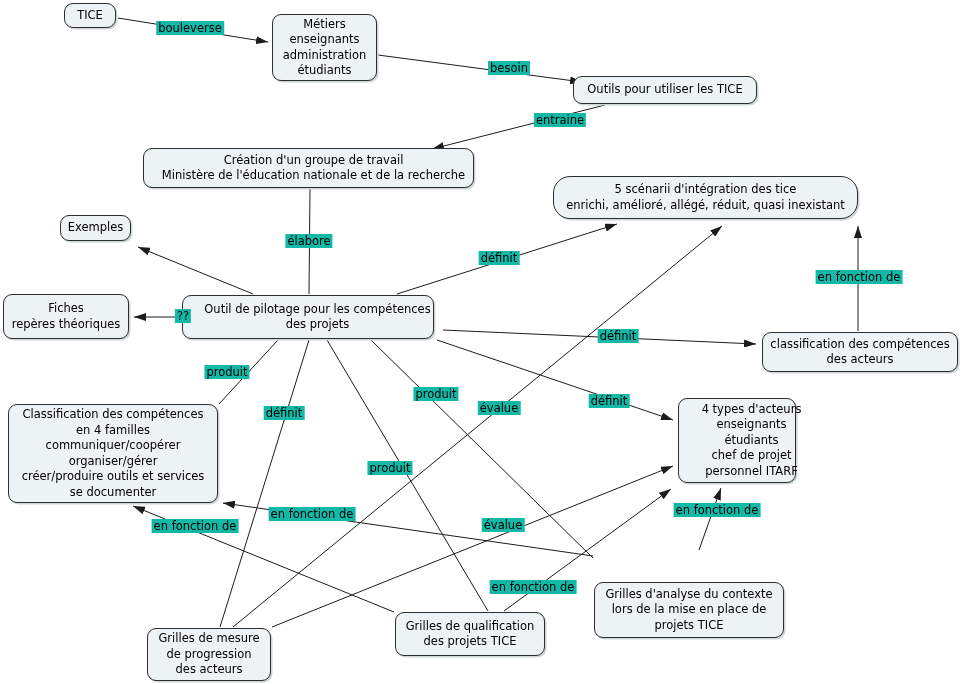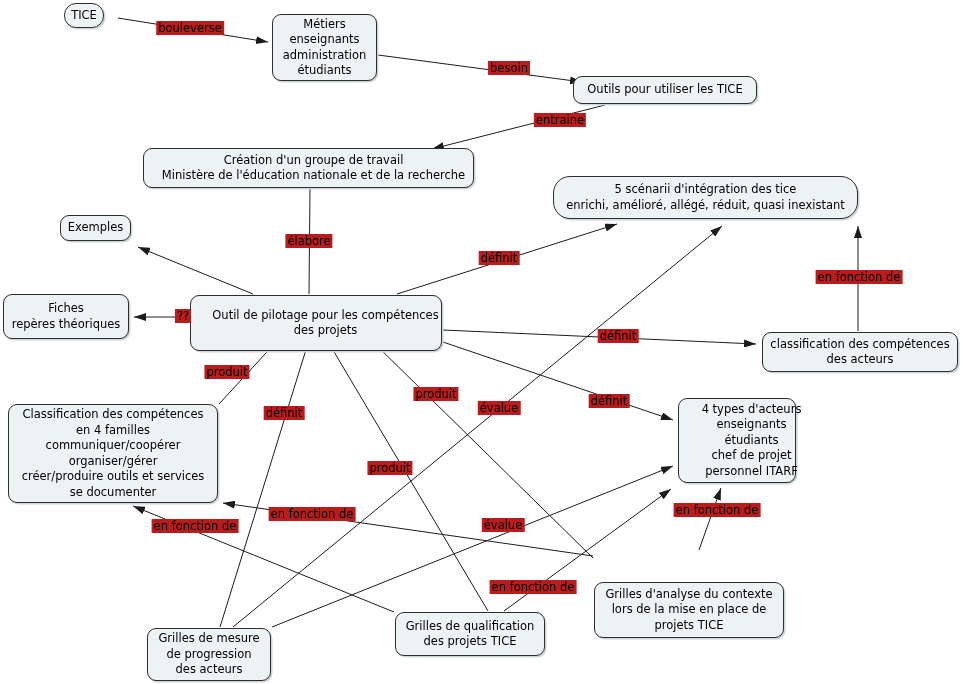--- a/index.html
+++ b/index.html
@@ -24,21 +24,21 @@
     border-radius:9px;
     box-shadow:1.5px 1.5px 0 #cdd6d8;
     cursor:default;
   }
   .edge-label{
     position:absolute;
     transform:translate(-50%,-50%);
     white-space:nowrap;
     font-size:11.5px;line-height:14px;
     color:#000;
-    background:#b91c1c;
+    background:#14b8a6;
     padding:0 2px;
   }
 </style>
 </head>
 <body>
 
 <div id="canvas">
   <svg id="edge-layer" width="963" height="684" viewBox="0 0 963 684">
       <defs>
         <marker id="arrow" markerWidth="12" markerHeight="8" refX="12" refY="4" orient="auto" markerUnits="userSpaceOnUse">
@@ -60,34 +60,34 @@
       <line x1="327" y1="340" x2="488" y2="611" stroke="#1c1c1c" stroke-width="1"></line>
       <line x1="371" y1="340" x2="593" y2="558" stroke="#1c1c1c" stroke-width="1"></line>
       <line x1="233" y1="627" x2="722" y2="226" stroke="#1c1c1c" stroke-width="1" marker-end="url(#arrow)"></line>
       <line x1="272" y1="627" x2="673" y2="466" stroke="#1c1c1c" stroke-width="1" marker-end="url(#arrow)"></line>
       <line x1="394" y1="612" x2="133" y2="506" stroke="#1c1c1c" stroke-width="1" marker-end="url(#arrow)"></line>
       <line x1="593" y1="556" x2="223" y2="503" stroke="#1c1c1c" stroke-width="1" marker-end="url(#arrow)"></line>
       <line x1="504" y1="611" x2="671" y2="489" stroke="#1c1c1c" stroke-width="1" marker-end="url(#arrow)"></line>
       <line x1="699" y1="550" x2="721" y2="488" stroke="#1c1c1c" stroke-width="1" marker-end="url(#arrow)"></line>
     </svg>
   <div id="node-layer">
-      <div class="node" style="left: 64px; top: 3px; width: 40px; height: 25px; border-radius: 12px;">TICE</div>
+      <div class="node" style="left: 64px; top: 3px; width: 52px; height: 25px;">TICE</div>
       <div class="node" style="left: 272px; top: 14px; width: 105px; height: 67px;">Métiers
 enseignants
 administration
 étudiants</div>
       <div class="node" style="left: 573px; top: 76px; width: 184px; height: 28px;">Outils pour utiliser les TICE</div>
       <div class="node" style="left: 143px; top: 148px; width: 331px; height: 40px; padding-left: 10px;">Création d'un groupe de travail
 Ministère de l'éducation nationale et de la recherche</div>
       <div class="node" style="left: 553px; top: 176px; width: 305px; height: 43px; border-radius: 17px;">5 scénarii d'intégration des tice
 enrichi, amélioré, allégé, réduit, quasi inexistant</div>
       <div class="node" style="left: 60px; top: 215px; width: 71px; height: 26px;">Exemples</div>
       <div class="node" style="left: 3px; top: 294px; width: 126px; height: 45px;">Fiches
 repères théoriques</div>
-      <div class="node" style="left: 190px; top: 295px; width: 252px; height: 56px; padding-left: 19px;">Outil de pilotage pour les compétences
+      <div class="node" style="left: 182px; top: 295px; width: 252px; height: 44px; padding-left: 19px;">Outil de pilotage pour les compétences
 des projets</div>
       <div class="node" style="left: 762px; top: 332px; width: 196px; height: 40px;">classification des compétences
 des acteurs</div>
       <div class="node" style="left: 8px; top: 404px; width: 210px; height: 99px;">Classification des compétences
 en 4 familles
 communiquer/coopérer
 organiser/gérer
 créer/produire outils et services
 se documenter</div>
       <div class="node" style="left: 678px; top: 398px; width: 118px; height: 85px; padding-left: 29px;">4 types d'acteurs

